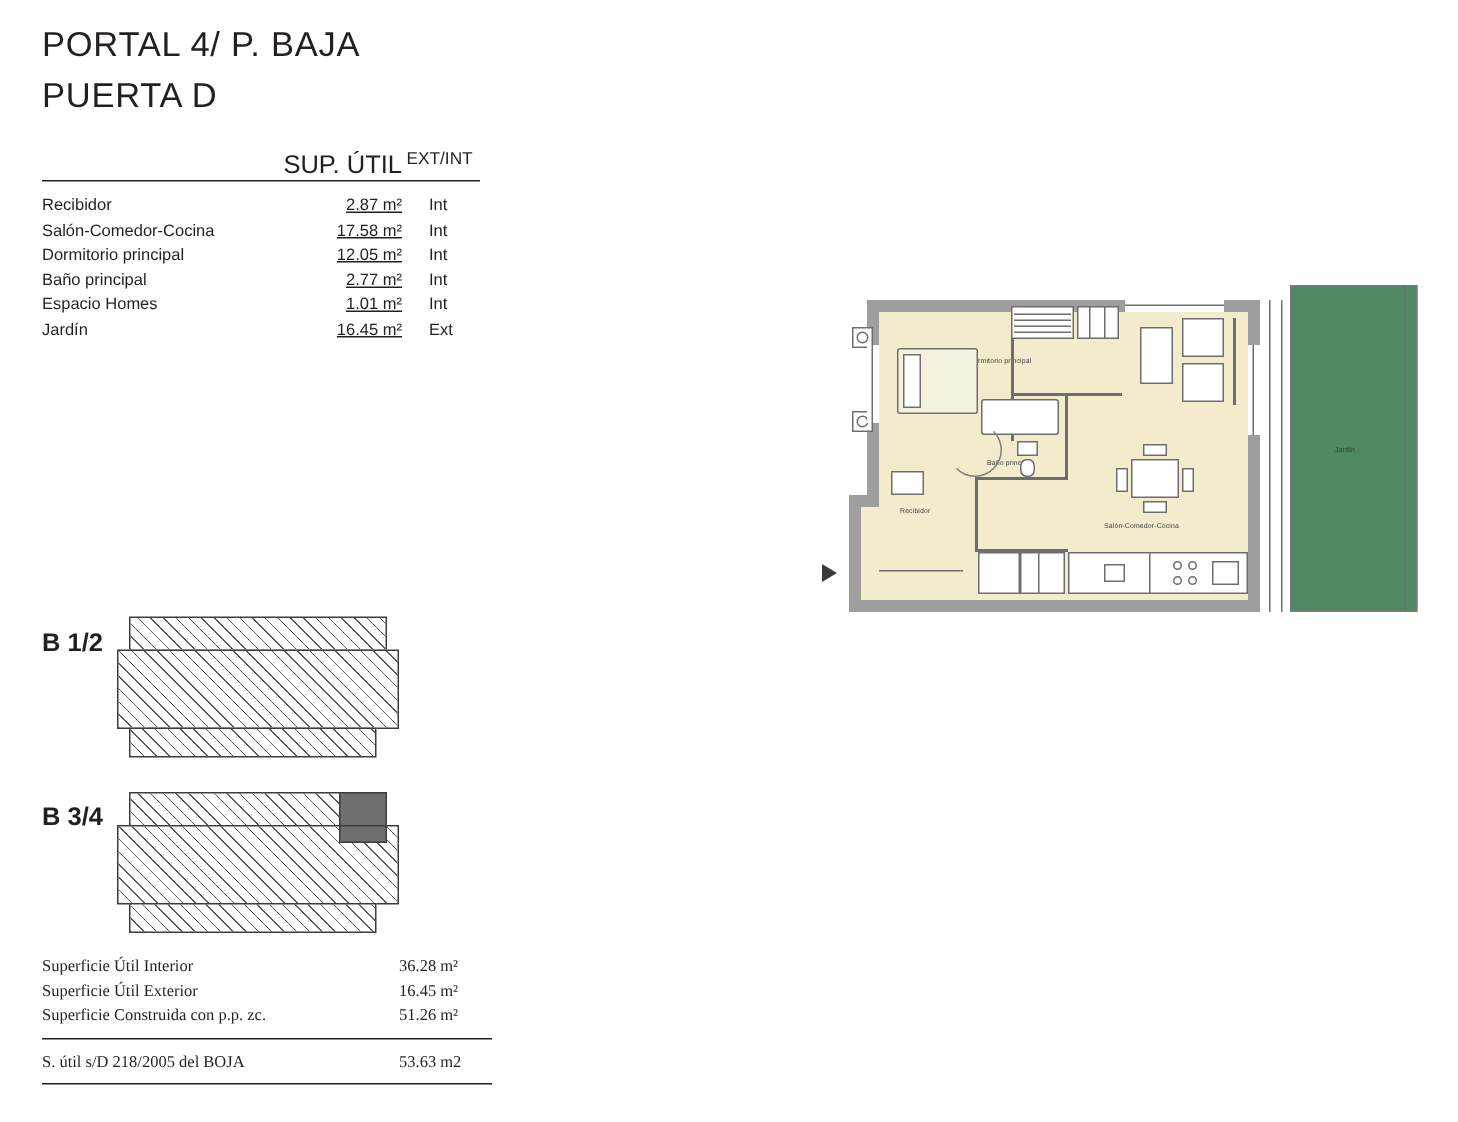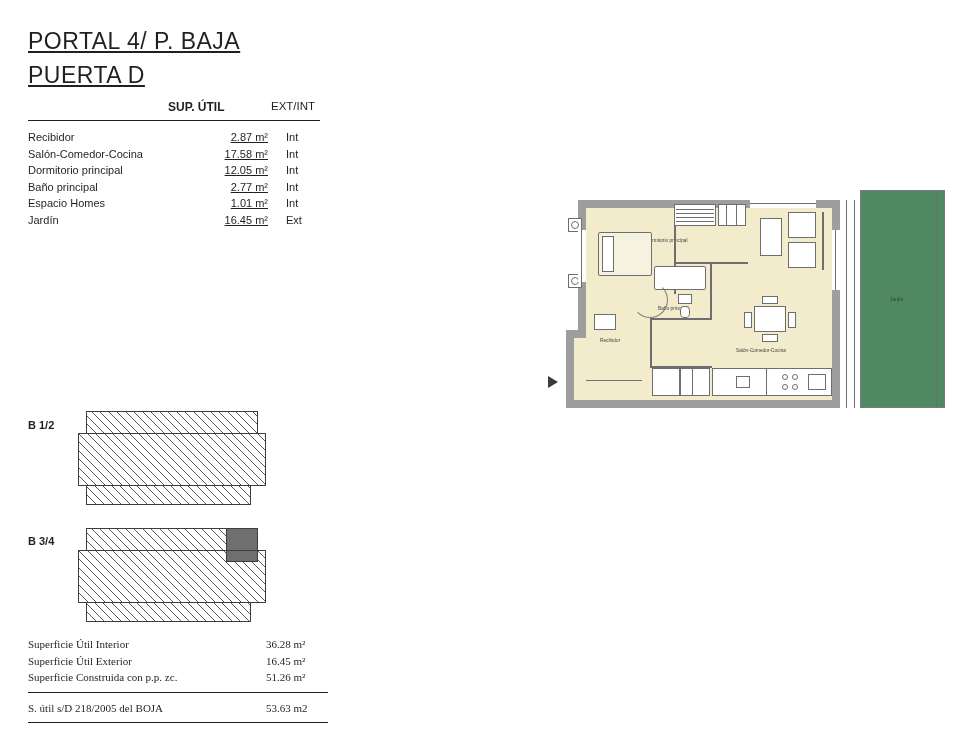--- a/index.html
+++ b/index.html
@@ -13,22 +13,21 @@
     position: relative;
     font-family: "Liberation Sans", sans-serif;
     color: #231f20;
     overflow: hidden;
   }
 
   
   #title-block {
     position: absolute;
     left: 28px;
-    top: 24px;
-    text-decoration: underline;
+    top: 12px;
   }
   .title-line {
     font-size: 23px;
     letter-spacing: 0.5px;
     line-height: 34px;
     font-weight: 400;
     color: #231f20;
     white-space: nowrap;
   }
 
@@ -41,23 +40,22 @@
     font-size: 11px;
   }
   #surface-table .hdr {
     position: relative;
     height: 18px;
   }
   #surface-table .hdr .h-util {
     position: absolute;
     left: 140px;
     width: 100px;
-    text-align: left;
-    font-size: 12px;
-    font-weight: bold;
+    text-align: right;
+    font-size: 17px;
   }
   #surface-table .hdr .h-extint {
     position: absolute;
     left: 243px;
     width: 60px;
     text-align: left;
     font-size: 11.5px;
   }
   .rule {
     border-top: 1px solid #231f20;
@@ -69,21 +67,21 @@
     height: 16.6px;
     line-height: 16.6px;
   }
   .row .nm { position: absolute; left: 0; }
   .row .ar { position: absolute; left: 140px; width: 100px; text-align: right; text-decoration: underline; }
   .row .ei { position: absolute; left: 258px; width: 60px; text-align: left; }
 
   
   .keyplan-label {
     position: absolute;
-    font-size: 11px;
+    font-size: 17px;
     font-weight: bold;
     color: #231f20;
   }
   #keyplan-1-label { left: 28px; top: 419px; }
   #keyplan-2-label { left: 28px; top: 535px; }
 
   .kp-wrap { position: absolute; }
   #keyplan-1 { left: 78px; top: 411px; width: 188px; height: 95px; }
   #keyplan-2 { left: 78px; top: 528px; width: 188px; height: 95px; }
 

